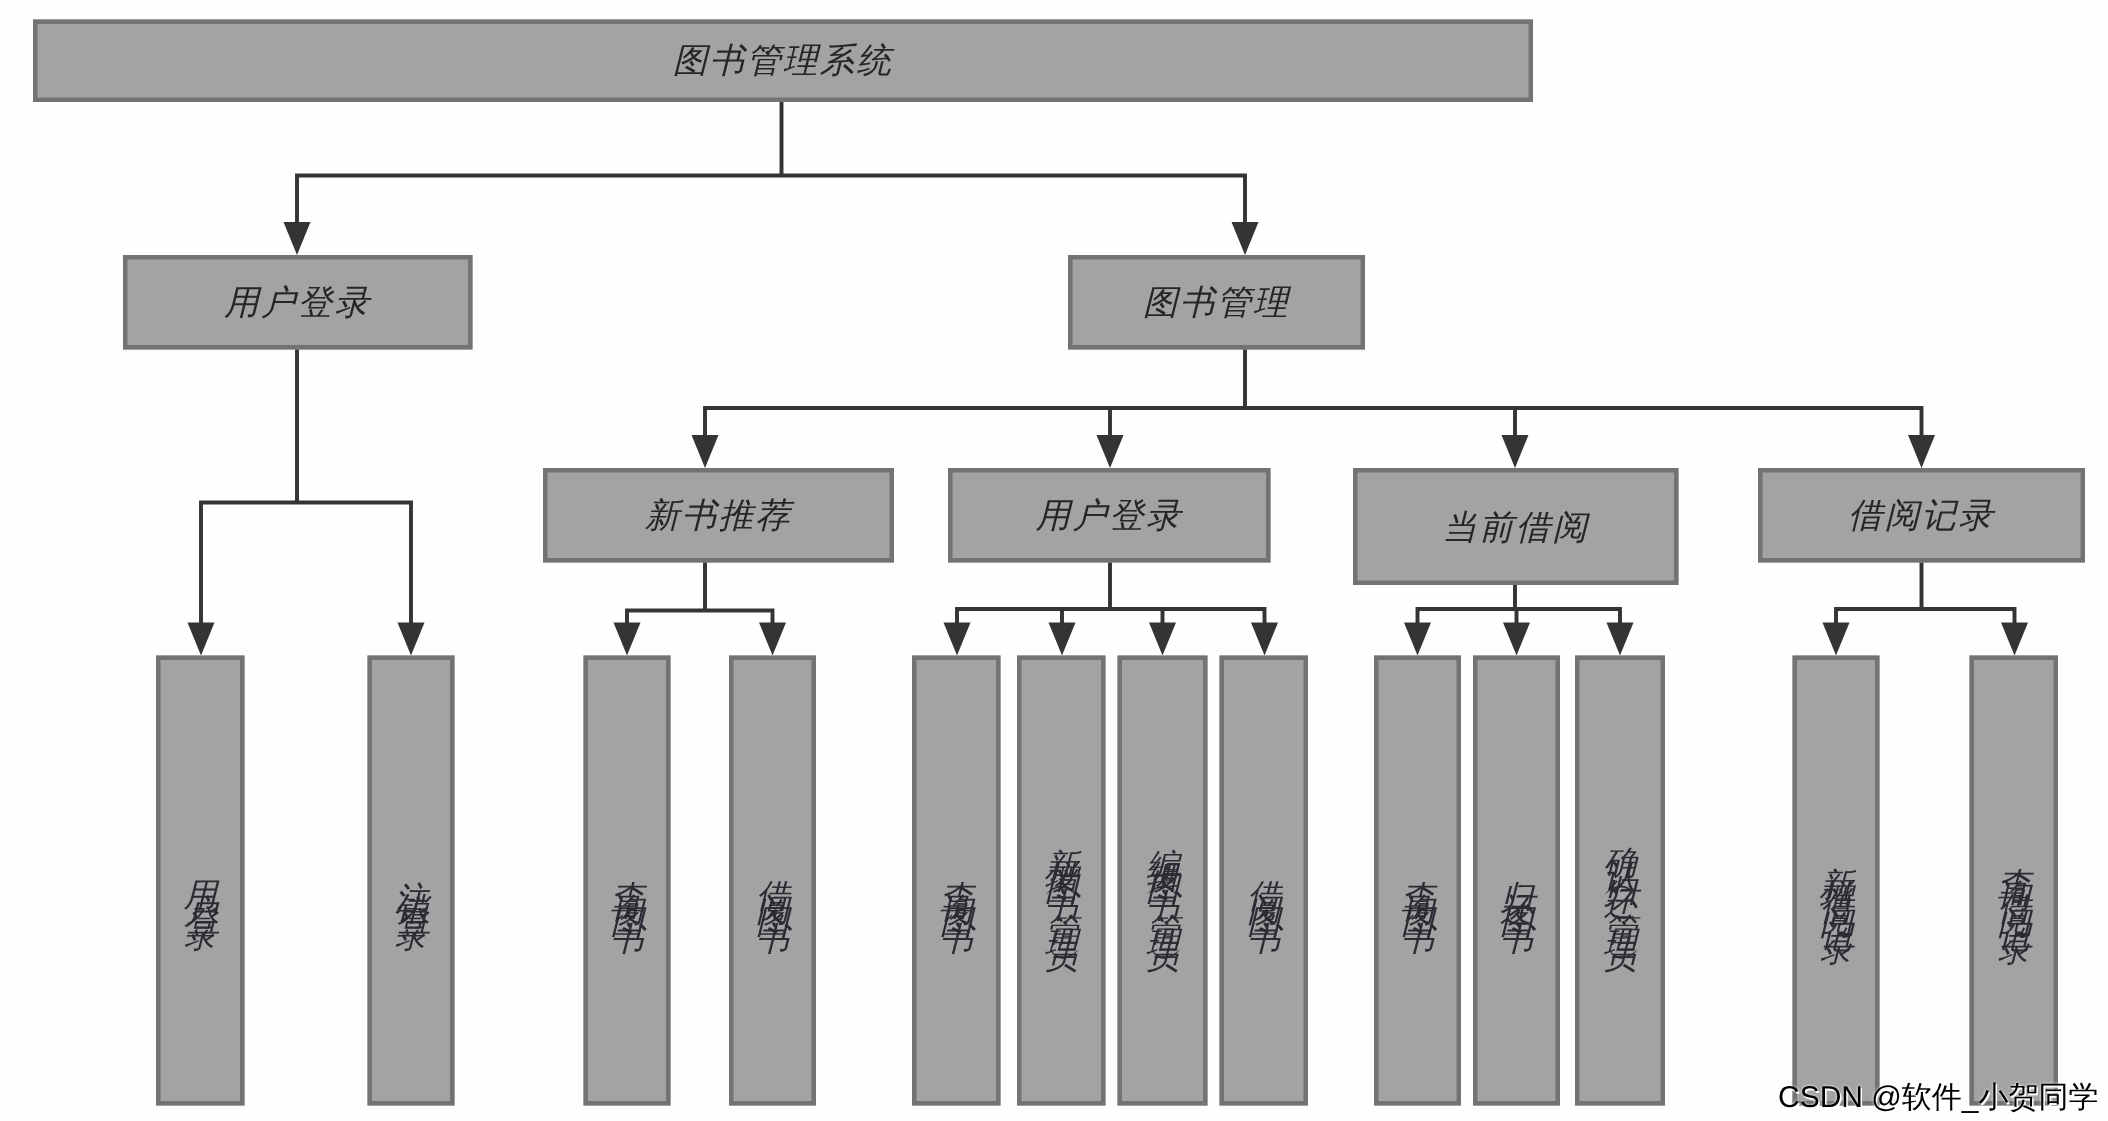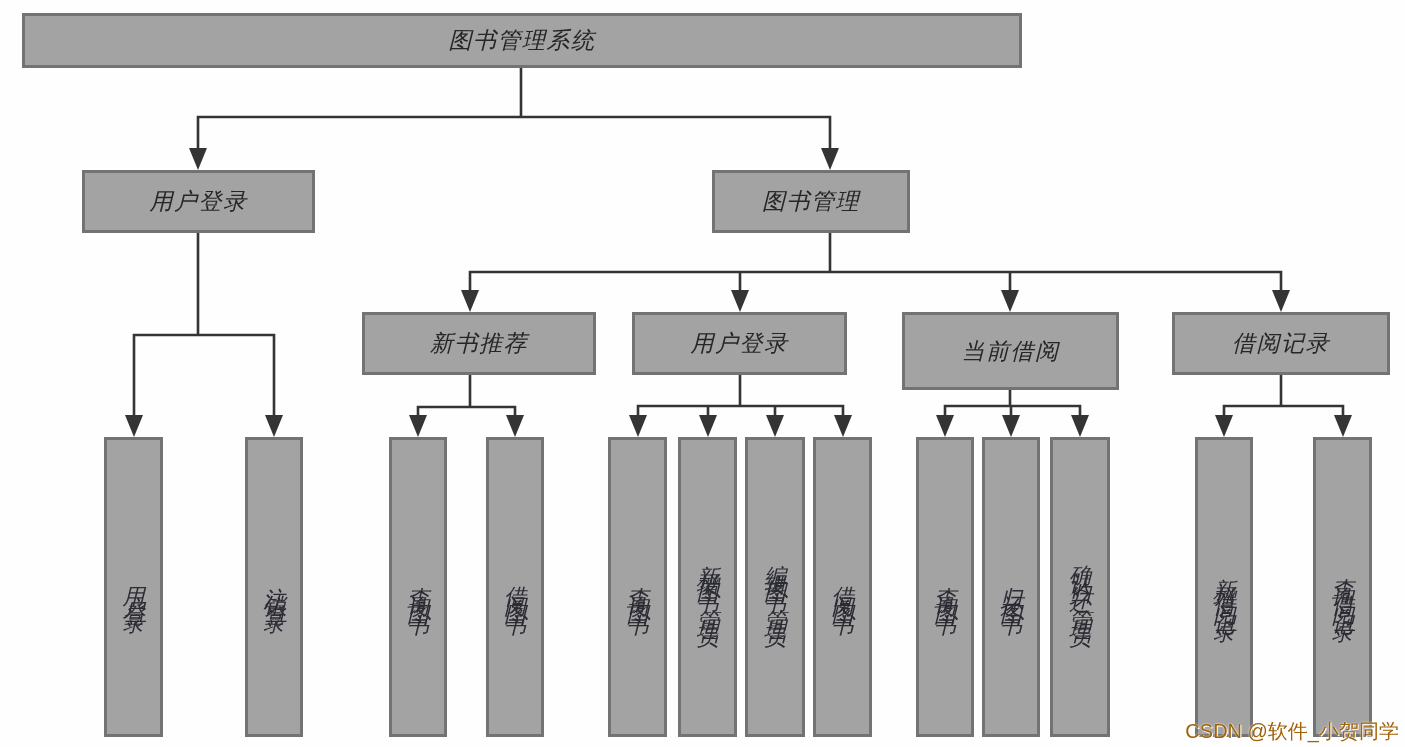--- a/index.html
+++ b/index.html
@@ -42,21 +42,21 @@
     font-size: 22px;
     letter-spacing: 9px;
     line-height: 1;
     color: #2b2b33;
   }
   .watermark {
     position: absolute;
     right: 6px;
     bottom: 2px;
     font-size: 20px;
-    color: #a16207;
+    color: #000000;
     text-shadow: 0 0 2px #ffffff, 1px 1px 0 #ffffff;
     white-space: nowrap;
     z-index: 5;
   }
 </style>
 </head>
 <body>
 
 <div class="canvas">
 

